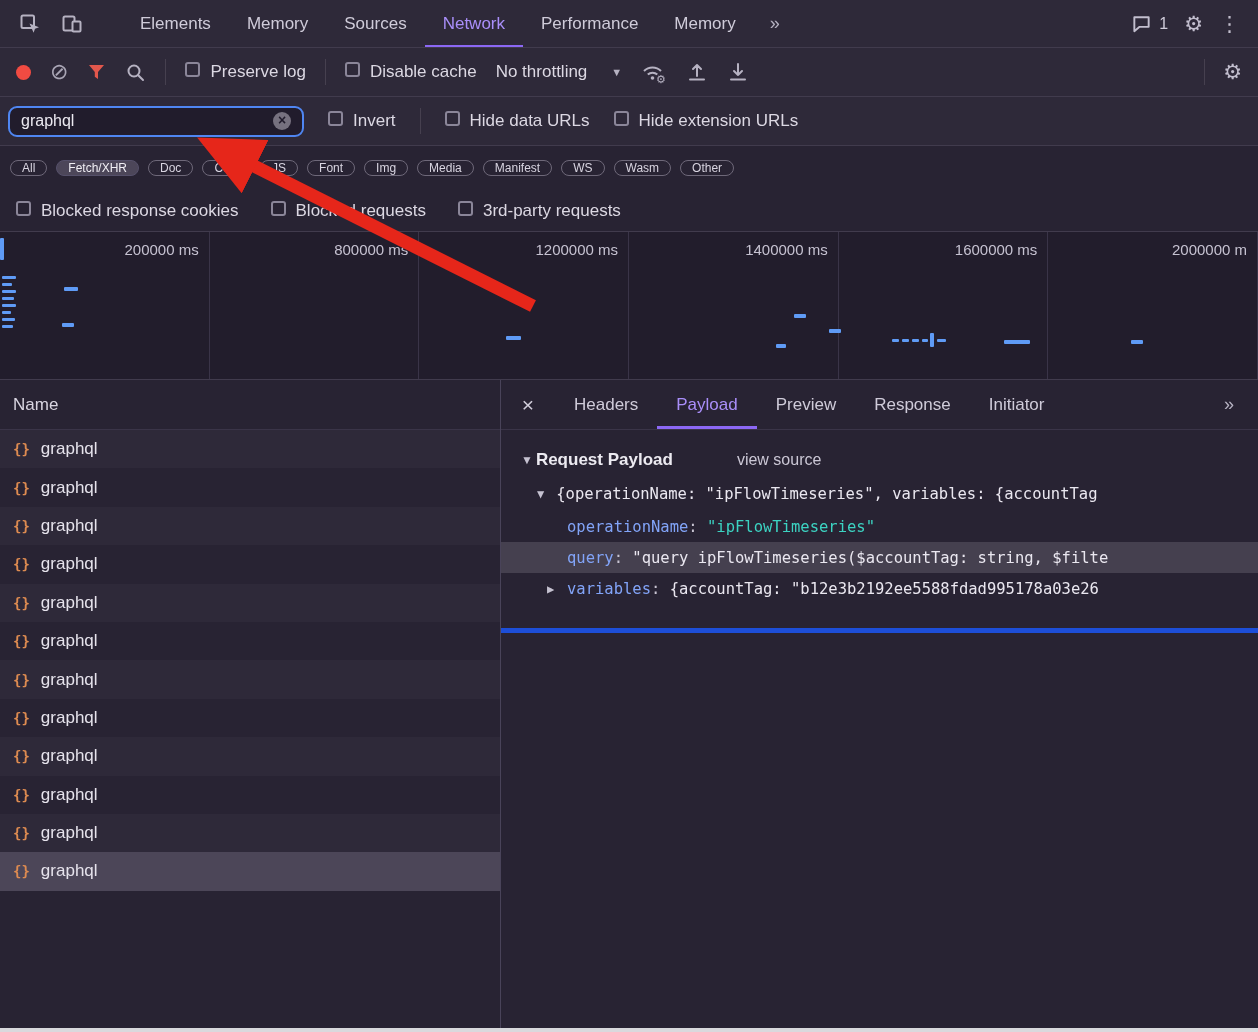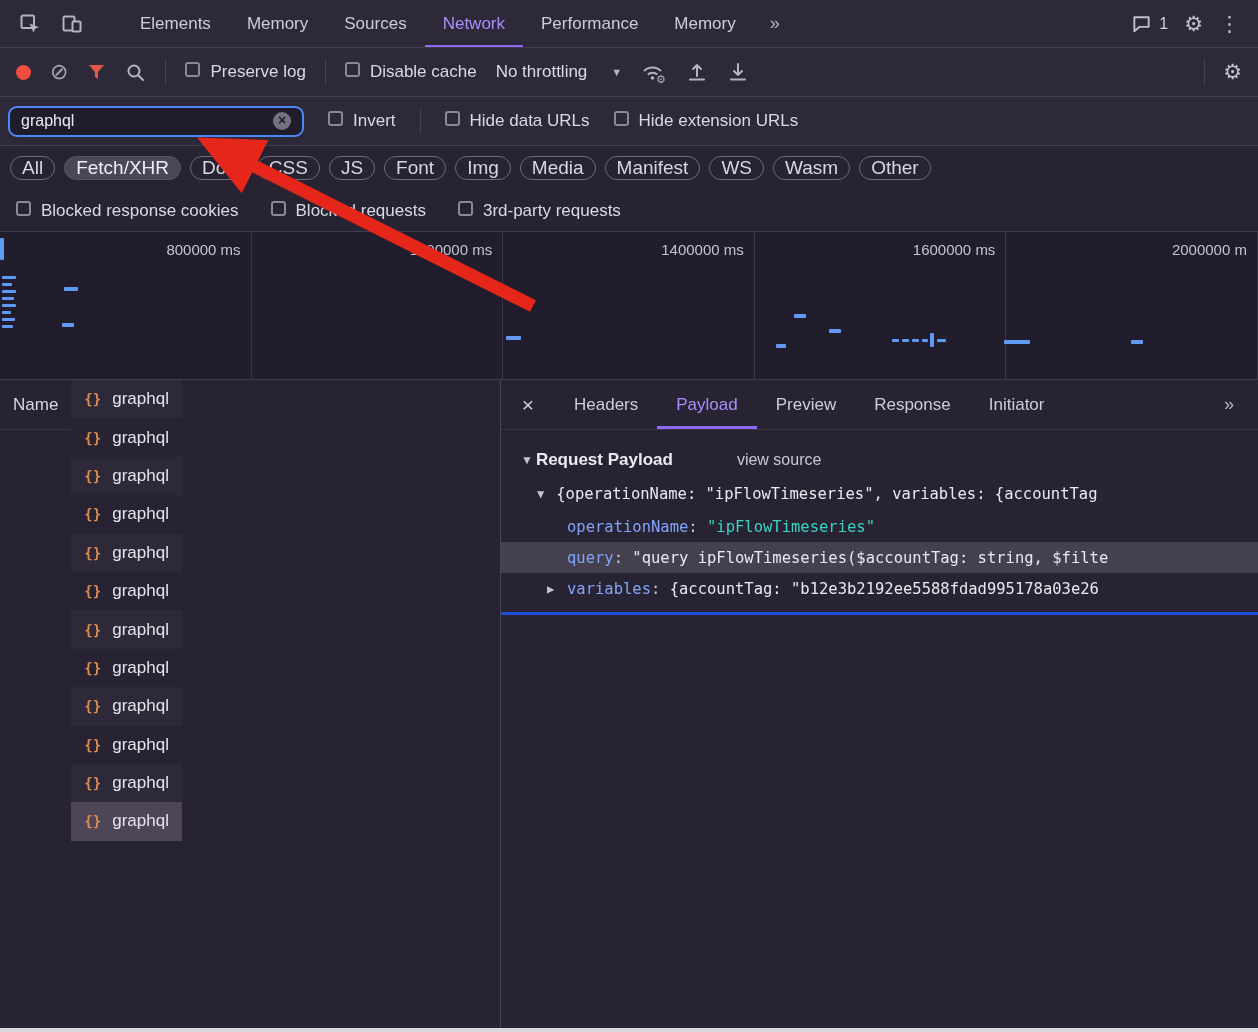--- a/index.html
+++ b/index.html
@@ -31,37 +31,37 @@
   .net-right{margin-left:auto;display:flex;align-items:center;gap:18px}
 
   
   .filter-row{height:49px;background:#2e2939;border-bottom:1px solid #413b4d;display:flex;align-items:center;padding:0 8px;gap:24px}
   .filter-input{width:296px;height:31px;background:#211c2c;border:2px solid #4f86f2;border-radius:9px;display:flex;align-items:center;padding:0 11px;gap:8px;flex:none}
   .filter-text{flex:1;font-size:16px;color:#eceaf1}
   .clear-btn{width:18px;height:18px;border-radius:50%;background:#76717f;color:#211c2c;font-size:14px;line-height:17px;text-align:center;font-weight:bold;flex:none}
 
   
   .chips-row{height:44px;display:flex;align-items:center;padding:0 10px;gap:9px;background:#282333}
-  .chip{padding:0 11px;border:1px solid #6e6879;border-radius:14px;font-size:19px;color:#d9d5e1;white-space:nowrap}
+  .chip{padding:0 11px;border:1px solid #6e6879;border-radius:14px;font-size:12px;color:#d9d5e1;white-space:nowrap}
   .chip.active{background:#4c4659;border-color:#55506a;color:#efedf3}
 
   
   .checks-row{height:42px;display:flex;align-items:center;padding:0 16px;gap:32px;background:#282333;border-bottom:1px solid #413b4d}
 
   
   .waterfall{position:relative;height:148px;background:#221d2c;border-bottom:1px solid #413b4d;overflow:hidden}
   .wf-cols{display:flex;height:100%}
   .wf-col{flex:1;border-right:1px solid #3a3448;padding-top:9px;text-align:right;padding-right:10px;overflow:hidden}
   .wf-tick{font-size:15px;color:#c6c2d1;white-space:nowrap}
   .wf-marks{position:absolute;inset:0}
   .wf-mark{position:absolute;background:#5f9bf6;border-radius:1px}
 
   
   .split{display:flex;height:652px}
-  .requests{width:501px;flex:none;border-right:1px solid #494359;background:#282333;display:flex;flex-direction:row;overflow:hidden}
+  .requests{width:501px;flex:none;border-right:1px solid #494359;background:#282333;display:flex;flex-direction:column;overflow:hidden}
   .name-header{height:50px;flex:none;display:flex;align-items:center;padding:0 13px;font-size:17px;color:#d9d5e1;border-bottom:1px solid #3a3448}
   .req-row{height:38.4px;flex:none;display:flex;align-items:center;padding:0 13px;gap:11px;font-size:17px;color:#e6e3ec}
   .req-row.odd{background:#2e2939}
   .req-row.selected{background:#4c4658}
   .braces{font-family:"DejaVu Sans Mono",monospace;font-size:14px;font-weight:bold;color:#dd8b51}
 
   .details{flex:1;display:flex;flex-direction:column;min-width:0;background:#282333;overflow:hidden}
   .details-tabs{height:50px;flex:none;display:flex;align-items:center;border-bottom:1px solid #3a3448}
   .close-btn{width:54px;text-align:center;font-size:21px;color:#d2cedb;flex:none}
   .d-tab{padding:0 19px;height:100%;display:flex;align-items:center;font-size:17px;color:#cfcbd9;white-space:nowrap}
@@ -69,21 +69,21 @@
   .d-more{margin-left:auto;margin-right:24px;font-size:18px;color:#b6b2c2}
 
   .payload{font-family:"DejaVu Sans Mono",monospace;font-size:15.5px;padding-top:13px}
   .p-head{display:flex;align-items:center;height:34px;padding-left:20px;font-family:"Liberation Sans",sans-serif}
   .tri{font-size:12px;color:#c6c2d1;flex:none}
   .p-head .tri{margin-right:3px}
   .p-title{font-size:17px;font-weight:bold;color:#eceaf1}
   .p-viewsrc{margin-left:64px;font-size:16px;color:#cbc7d5}
   .p-summary{display:flex;align-items:center;height:34px;padding-left:36px;white-space:nowrap;overflow:hidden;color:#eae7f0}
   .p-summary .tri{margin-right:12px}
-  .p-rows{border-bottom:3px solid #1d4ed8;padding-bottom:8px}
+  .p-rows{border-bottom:5px solid #1d4ed8;padding-bottom:24px}
   .p-row{display:flex;align-items:center;height:31px;padding-left:46px;white-space:nowrap;overflow:hidden}
   .p-row.selected{background:#45404f}
   .p-arrow{width:20px;font-size:12px;color:#c6c2d1;flex:none}
   .p-key{color:#82a4f8}
   .p-colon{color:#c9c5d3;white-space:pre}
   .p-val{color:#eae7f0}
   .p-val.teal{color:#3cd3c2}
 
   .annotation{position:absolute;inset:0;pointer-events:none;z-index:60}
   .bottom-edge{position:absolute;left:0;right:0;bottom:0;height:4px;background:#d9d9dd;z-index:40}
@@ -227,20 +227,21 @@
       <span>Blocked requests</span>
     </span>
     <span class="cb-group">
       <span class="cb"></span>
       <span>3rd-party requests</span>
     </span>
   </div>
 
   <div class="waterfall">
     <div class="wf-cols">
+        <div class="wf-col"><span class="wf-tick">200000 ms</span></div>
         <div class="wf-col"><span class="wf-tick">800000 ms</span></div>
         <div class="wf-col"><span class="wf-tick">1200000 ms</span></div>
         <div class="wf-col"><span class="wf-tick">1400000 ms</span></div>
         <div class="wf-col"><span class="wf-tick">1600000 ms</span></div>
         <div class="wf-col"><span class="wf-tick">2000000 m</span></div>
       </div>
     <div class="wf-marks">
         <div class="wf-mark" style="left: 0px; top: 6px; width: 4px; height: 22px;"></div>
         <div class="wf-mark" style="left: 2px; top: 44px; width: 14px; height: 3px;"></div>
         <div class="wf-mark" style="left: 2px; top: 51px; width: 10px; height: 3px;"></div>

